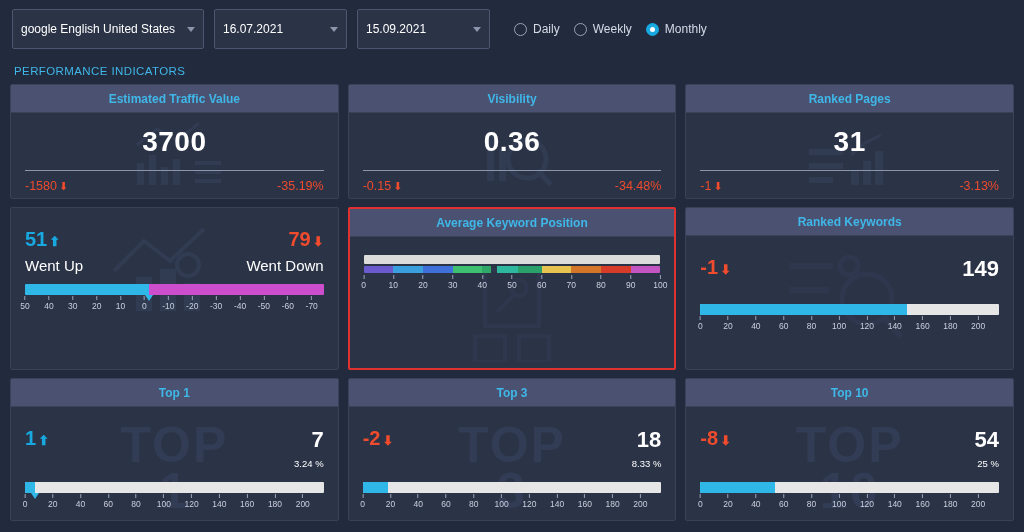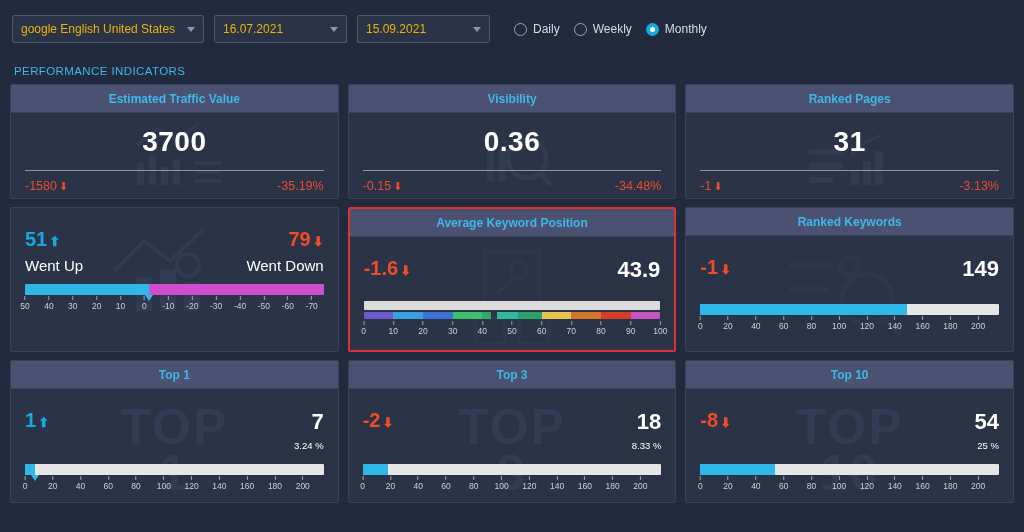--- a/index.html
+++ b/index.html
@@ -10,26 +10,26 @@
     overflow: hidden;
   }
   .page { position: relative; width: 1024px; height: 532px; background: #222a3d; }
 
   
   .toolbar {
     height: 58px; background: #222a3d;
     display: flex; align-items: center; padding: 0 12px; gap: 10px;
   }
   .select-box {
-    height: 28px; background: #2b3347;
+    height: 40px; background: #2b3347;
     border: 1px solid #4d5companion; 
     border: 1px solid #4d5570;
     border-radius: 2px;
     display: flex; align-items: center; justify-content: space-between;
-    padding: 0 8px; color: #eab308; font-size: 12px;
+    padding: 0 8px; color: #ffffff; font-size: 12px;
   }
   .sel-engine { width: 192px; }
   .sel-date { width: 133px; }
   .caret {
     width: 0; height: 0; margin-left: 6px;
     border-left: 4px solid transparent; border-right: 4px solid transparent;
     border-top: 5px solid #8d95ad;
   }
   .radios { display: flex; align-items: center; gap: 14px; margin-left: 14px; }
   .radio-wrap { display: flex; align-items: center; gap: 6px; cursor: pointer; }
@@ -340,24 +340,20 @@
       <div class="card-head">Average Keyword Position</div>
       <div class="card-body bar-body">
         <div class="wm">
           <svg width="110" height="100" viewBox="0 0 110 100">
             <rect x="28" y="8" width="54" height="56" fill="none" stroke="#313b53" stroke-width="4"></rect>
             <circle cx="62" cy="26" r="8" fill="none" stroke="#313b53" stroke-width="4"></circle>
             <line x1="40" y1="50" x2="58" y2="32" stroke="#313b53" stroke-width="4"></line>
             <rect x="18" y="74" width="30" height="26" fill="none" stroke="#313b53" stroke-width="4"></rect>
             <rect x="62" y="74" width="30" height="26" fill="none" stroke="#313b53" stroke-width="4"></rect>
           </svg>
-        </div>
-        <div class="bc-top">
-          <div class="delta down"><span>-1.6</span><span class="arrow">⬇</span></div>
-          <div class="bignum">43.9</div>
         </div>
         <div class="scale-wrap" style="margin-top:18px">
           <div class="track plain" style="height:9px"></div>
           <div class="rainbow" id="rainbow">
               <div class="seg" style="left: 0%; width: 10%; background: rgb(106, 90, 205);"></div>
               <div class="seg" style="left: 10%; width: 10%; background: rgb(58, 160, 221);"></div>
               <div class="seg" style="left: 20%; width: 10%; background: rgb(63, 111, 216);"></div>
               <div class="seg" style="left: 30%; width: 10%; background: rgb(63, 192, 112);"></div>
               <div class="seg" style="left: 40%; width: 3%; background: rgb(47, 168, 106);"></div>
               <div class="seg" style="left: 45%; width: 7%; background: rgb(47, 184, 160);"></div>

